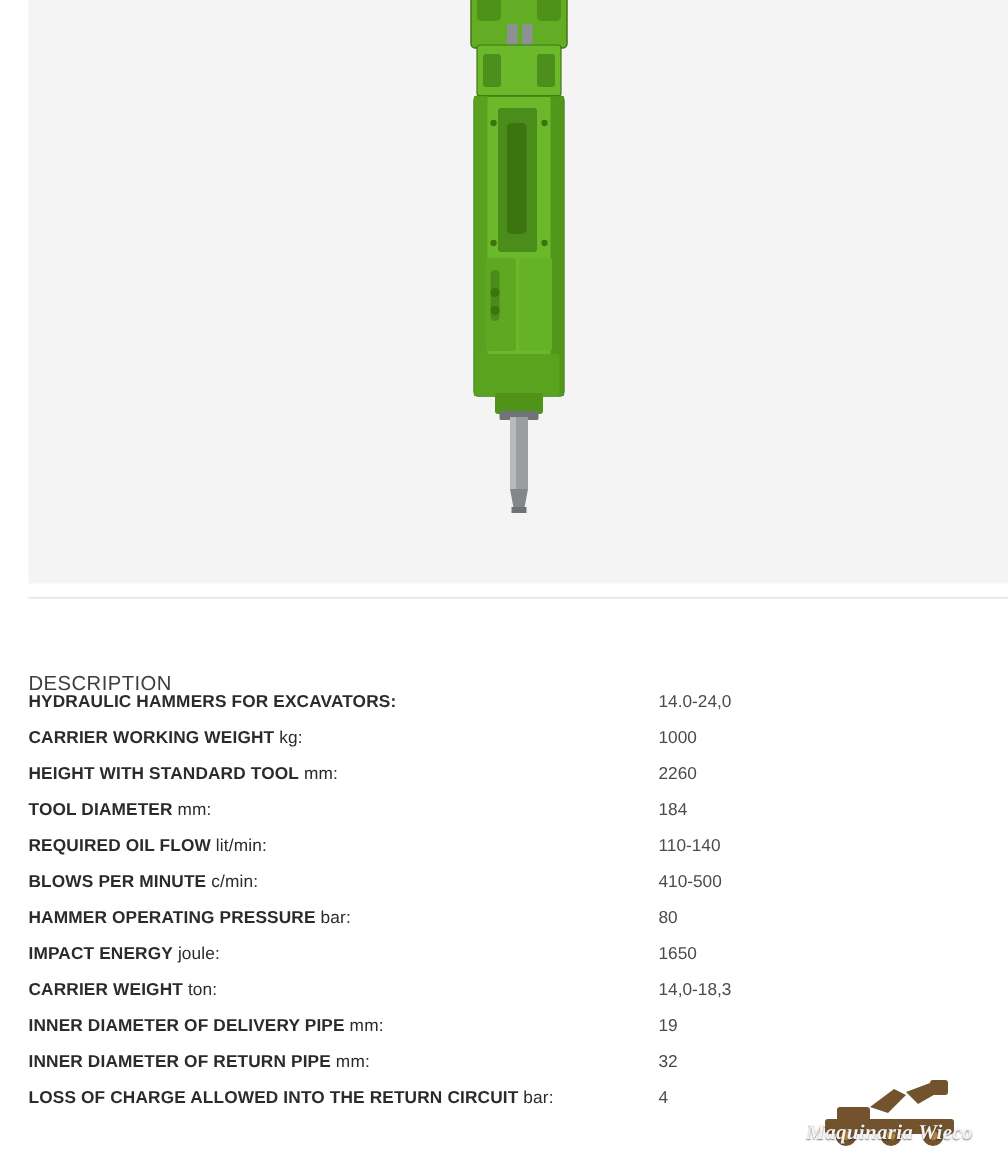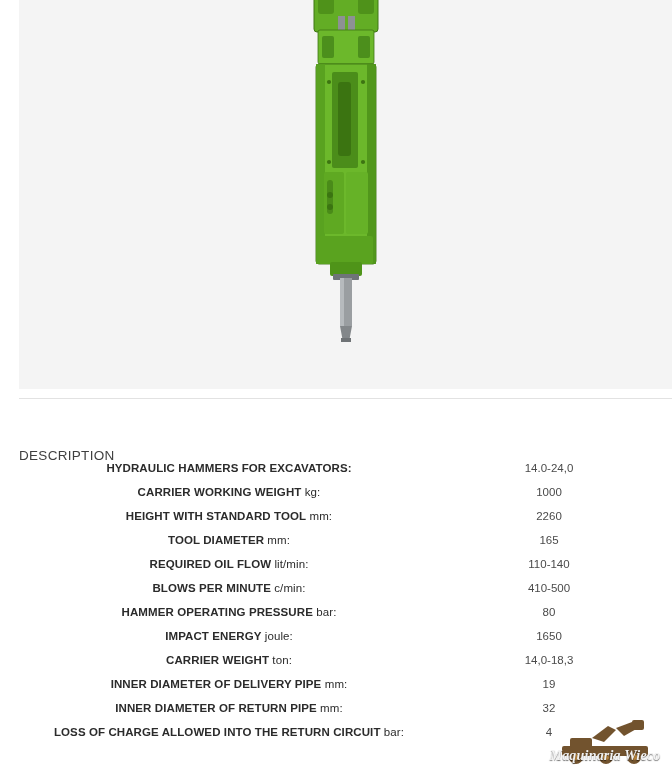--- a/index.html
+++ b/index.html
@@ -59,21 +59,20 @@
     letter-spacing: .3px;
     font-weight: normal;
     margin-top: 22px;
   }
   .spec-table {
     position: absolute;
     left: 19px;
     top: 456px;
     width: 640px;
     border-collapse: collapse;
-    text-align: center;
   }
   .spec-table tr { height: 24px; }
   .spec-table td {
     padding: 0;
     vertical-align: middle;
     font-size: 11.5px;
     line-height: 24px;
     white-space: nowrap;
   }
   .spec-label {
@@ -85,21 +84,21 @@
   .spec-label .unit { font-weight: normal; }
   .spec-value {
     color: #4a4a4a;
     font-weight: normal;
     padding-left: 1px;
     margin-left: 24px;
   }
   
   .watermark {
     position: absolute;
-    right: 8px;
+    right: 20px;
     bottom: 0px;
     width: 118px;
     height: 52px;
     overflow: hidden;
   }
   .wm-text {
     position: absolute;
     left: 0; bottom: 4px;
     width: 118px;
     text-align: center;
@@ -187,21 +186,21 @@
       <tr>
         <td class="spec-label"><span>CARRIER WORKING WEIGHT</span><span class="unit"> kg:</span></td>
         <td class="spec-value">1000</td>
       </tr>
       <tr>
         <td class="spec-label"><span>HEIGHT WITH STANDARD TOOL</span><span class="unit"> mm:</span></td>
         <td class="spec-value">2260</td>
       </tr>
       <tr>
         <td class="spec-label"><span>TOOL DIAMETER</span><span class="unit"> mm:</span></td>
-        <td class="spec-value">165</td>
+        <td class="spec-value">184</td>
       </tr>
       <tr>
         <td class="spec-label"><span>REQUIRED OIL FLOW</span><span class="unit"> lit/min:</span></td>
         <td class="spec-value">110-140</td>
       </tr>
       <tr>
         <td class="spec-label"><span>BLOWS PER MINUTE</span><span class="unit"> c/min:</span></td>
         <td class="spec-value">410-500</td>
       </tr>
       <tr>

